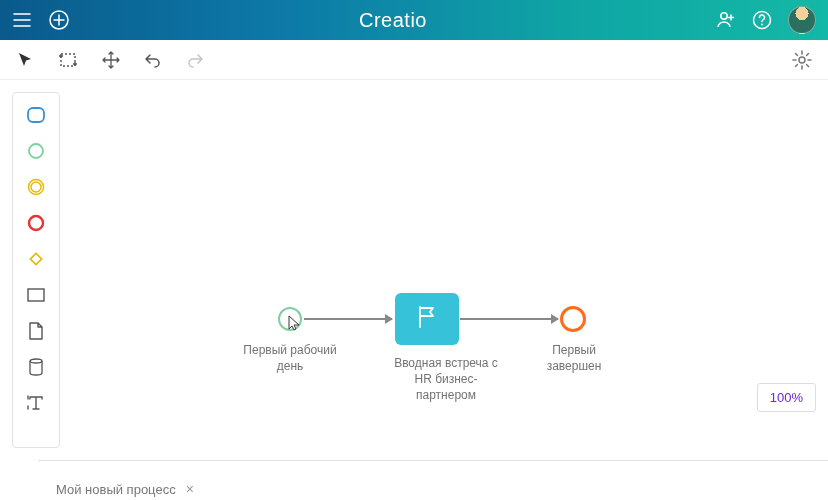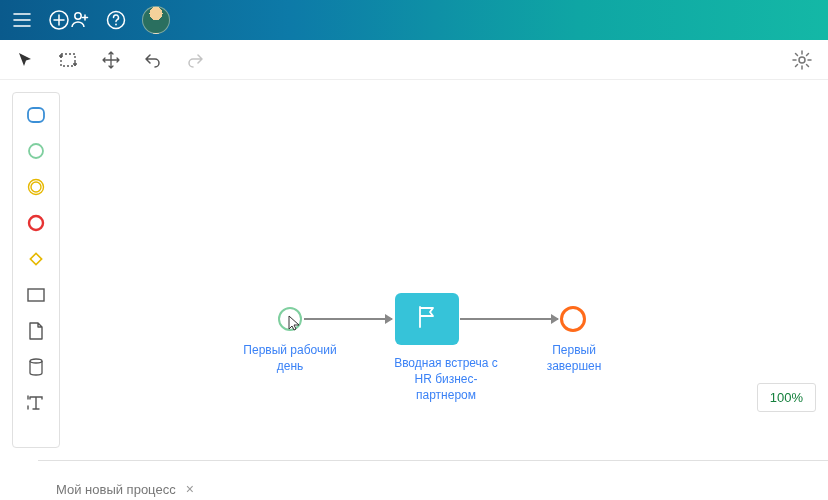--- a/index.html
+++ b/index.html
@@ -20,42 +20,43 @@
 .node-start { position: absolute; left: 218px; top: 227px; }
 .node-start .ring { width: 24px; height: 24px; border: 2px solid #7fcf9f; border-radius: 50%; }
 .node-start .cursor { position: absolute; left: 10px; top: 8px; }
 .node-task { position: absolute; left: 335px; top: 213px; width: 64px; height: 52px; background: #36c3d9; border-radius: 6px; display: flex; align-items: center; justify-content: center; }
 .node-end { position: absolute; left: 500px; top: 226px; }
 .node-end .ring { width: 26px; height: 26px; border: 3px solid #ff6b1a; border-radius: 50%; }
 .arrow1 { position: absolute; left: 244px; top: 238px; width: 88px; height: 2px; background: #888; }
 .arrow1::after { content: ''; position: absolute; right: -1px; top: -4px; border-left: 8px solid #888; border-top: 5px solid transparent; border-bottom: 5px solid transparent; }
 .arrow2 { position: absolute; left: 400px; top: 238px; width: 98px; height: 2px; background: #888; }
 .arrow2::after { content: ''; position: absolute; right: -1px; top: -4px; border-left: 8px solid #888; border-top: 5px solid transparent; border-bottom: 5px solid transparent; }
-.node-label { position: absolute; text-align: center; font-size: 12px; color: #3b82f6; line-height: 1.35; }
-.zoom { position: absolute; right: 12px; bottom: 48px; border: 1px solid #ddd; border-radius: 3px; padding: 6px 12px; font-size: 13px; color: #15803d; background: #fff; }
+.node-label { position: absolute; text-align: center; font-size: 12px; color: #737373; line-height: 1.35; }
+.zoom { position: absolute; right: 12px; bottom: 48px; border: 1px solid #ddd; border-radius: 3px; padding: 6px 12px; font-size: 13px; color: #6d28d9; background: #fff; }
 .footer { height: 57px; border-top: 1px solid #e0e0e0; display: flex; align-items: center; padding: 0 18px; font-size: 13px; color: #777; margin-left: 38px; }
 .tab-close { margin-left: 10px; color: #999; cursor: pointer; font-size: 14px; }
 </style>
 </head>
 <body>
 
 <div class="header">
   <div class="left">
     <span>
       <svg width="20" height="20" viewBox="0 0 20 20">
           <path d="M2 4h16M2 10h16M2 16h16" stroke="#fff" stroke-width="1.6" stroke-linecap="round"></path>
         </svg>
     </span>
     <span>
       <svg width="22" height="22" viewBox="0 0 22 22">
           <circle cx="11" cy="11" r="9" fill="none" stroke="#fff" stroke-width="1.5"></circle>
           <path d="M11 6v10M6 11h10" stroke="#fff" stroke-width="1.5" stroke-linecap="round"></path>
         </svg>
     </span>
   </div>
+  <div class="center">Creatio</div>
   <div class="right">
     <span>
       <svg width="20" height="20" viewBox="0 0 20 20">
           <circle cx="8" cy="6" r="3.2" fill="none" stroke="#fff" stroke-width="1.5"></circle>
           <path d="M2 17c0-3 3-5 6-5s6 2 6 5" fill="none" stroke="#fff" stroke-width="1.5"></path>
           <path d="M15 5v5M12.5 7.5h5" stroke="#fff" stroke-width="1.5" stroke-linecap="round"></path>
         </svg>
     </span>
     <span>
       <svg width="20" height="20" viewBox="0 0 20 20">

